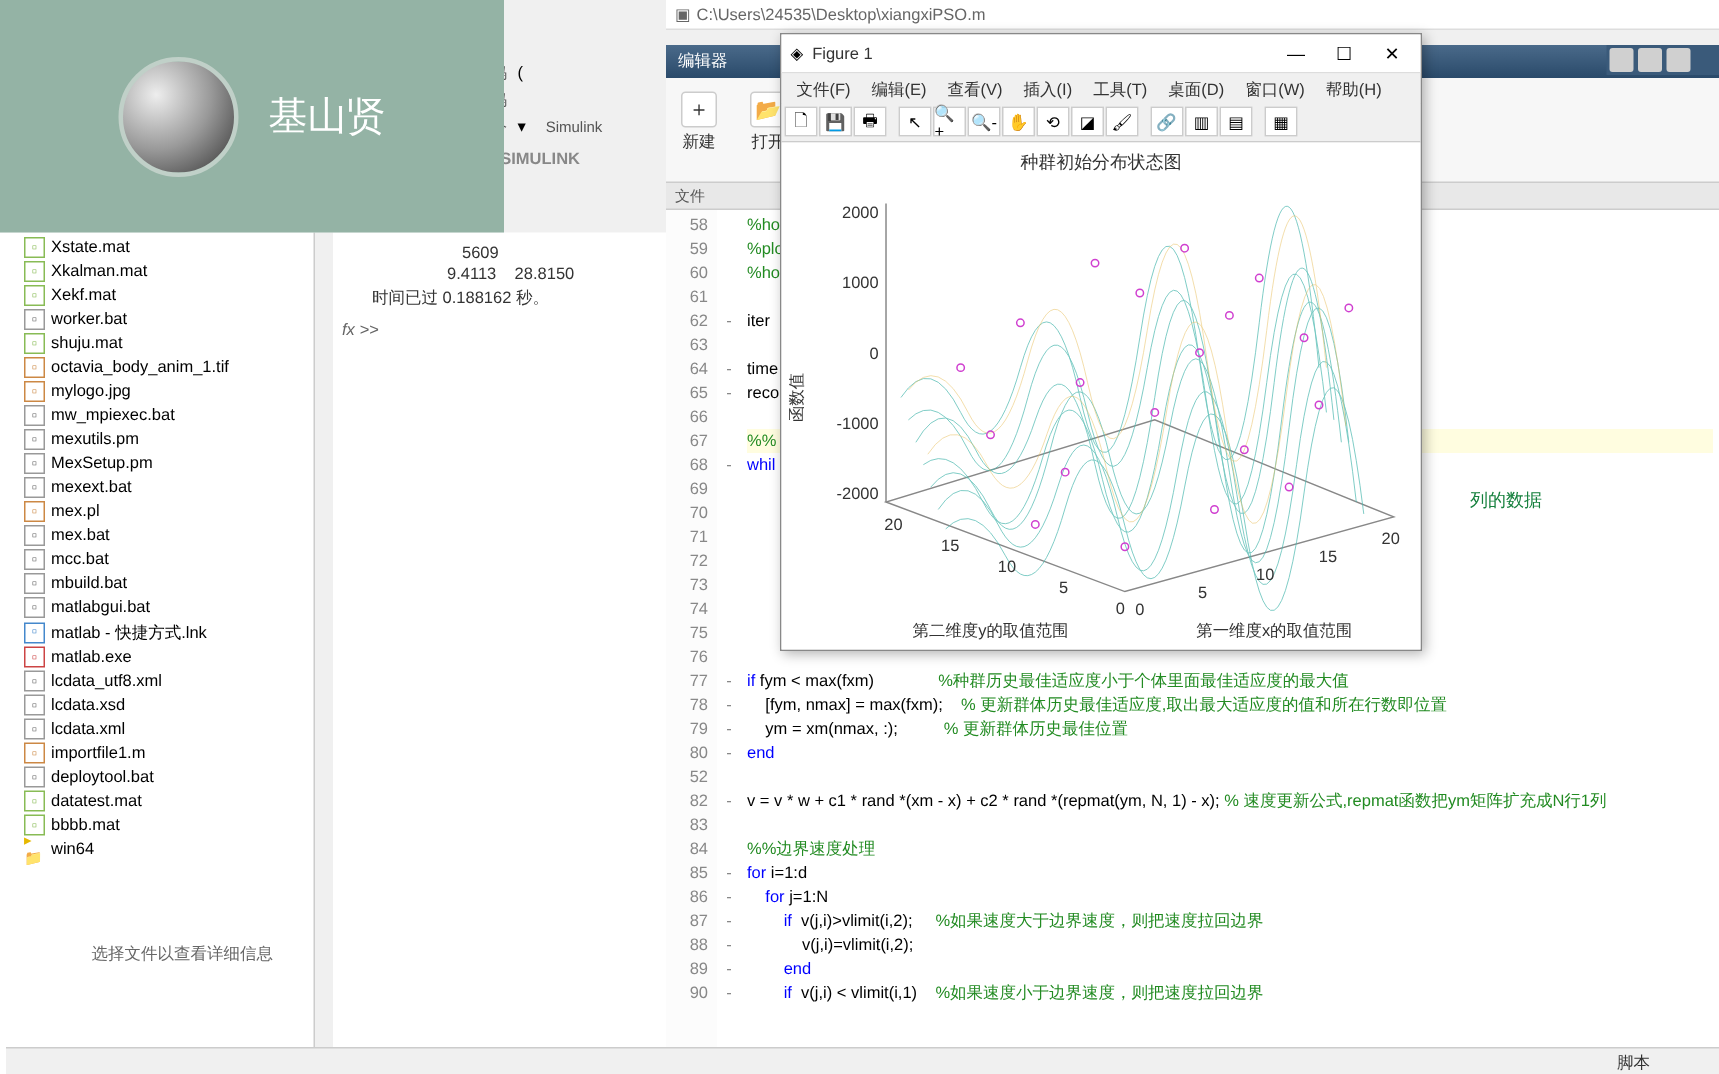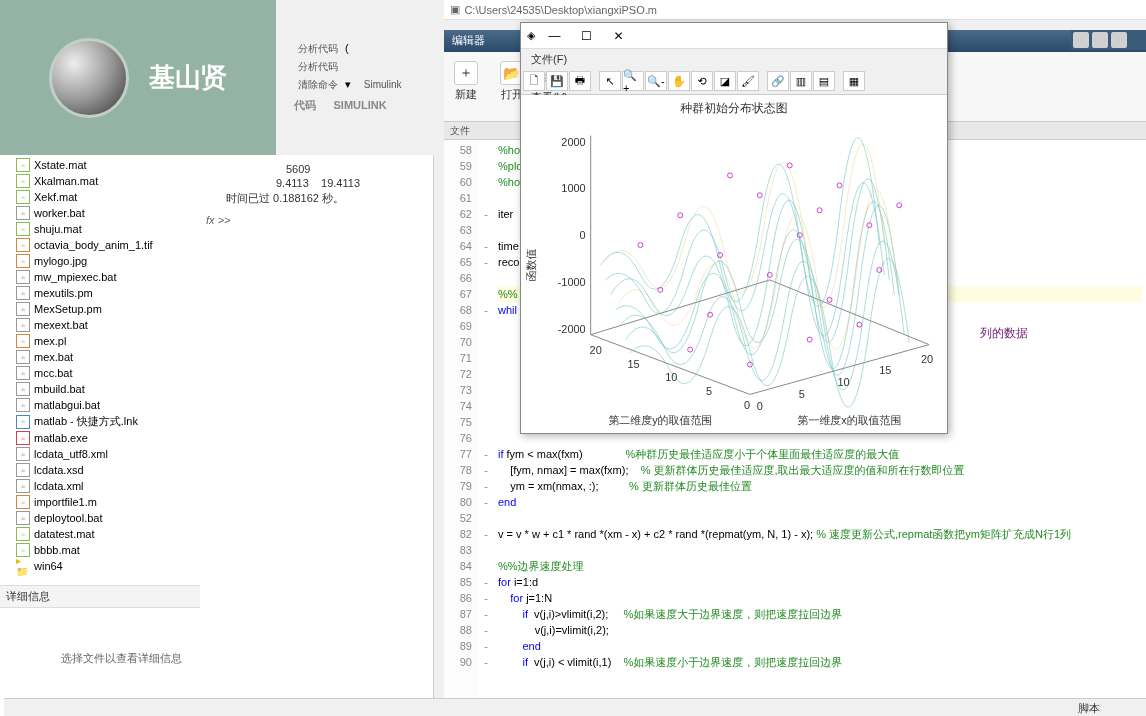--- a/index.html
+++ b/index.html
@@ -1,18 +1,18 @@
 <!DOCTYPE html>
 <html><head>
 <meta charset="utf-8">
 <style>
 * { margin: 0; padding: 0; box-sizing: border-box; font-family: "Microsoft YaHei", Arial, sans-serif; font-size: 11px; }
 body { width: 1146px; height: 716px; overflow: hidden; background: #f0f0f0; position: relative; }
 
-.watermark { position: absolute; left: 0; top: 0; width: 276px; height: 155px; background: #94b3a5; z-index: 100; display: flex; align-items: center; justify-content: center; gap: 20px; font-weight: bold; }
+.watermark { position: absolute; left: 0; top: 0; width: 336px; height: 155px; background: #94b3a5; z-index: 100; display: flex; align-items: center; justify-content: center; gap: 20px; }
 .avatar { width: 80px; height: 80px; border-radius: 50%; background: radial-gradient(circle at 30% 30%, #eee, #999, #333); border: 3px solid #c0d0c8; }
 .wm-text { color: #fff; font-size: 26px; font-family: "KaiTi", serif; }
 
 .toolbar-strip { position: absolute; left: 294px; top: 40px; width: 150px; height: 80px; }
 .tool-btn { display: inline-block; padding: 2px 4px; font-size: 10px; color: #555; }
 
 .left-panel { position: absolute; left: 0; top: 155px; width: 210px; height: 561px; background: #fff; border-right: 1px solid #ccc; }
 .file-tree { height: 430px; overflow: auto; padding: 2px; }
 .file-item { display: flex; align-items: center; gap: 4px; padding: 1px 4px 1px 14px; cursor: pointer; }
 .file-icon { width: 14px; height: 14px; display: inline-flex; align-items: center; justify-content: center; font-size: 10px; }
@@ -24,21 +24,21 @@
 .ic-pl { background: #fff; border: 1px solid #c84; color: #c84; }
 .ic-lnk { background: #fff; border: 1px solid #48c; color: #48c; }
 .ic-exe { background: #fff; border: 1px solid #c44; color: #c44; }
 .ic-xml { background: #fff; border: 1px solid #999; color: #666; }
 .ic-xsd { background: #fff; border: 1px solid #999; color: #666; }
 .ic-m { background: #fff; border: 1px solid #c84; color: #c84; }
 .ic-folder { color: #e6b800; }
 .section-hdr { padding: 3px 6px; background: #f4f4f4; border-top: 1px solid #ddd; border-bottom: 1px solid #ddd; color: #333; }
 .details-pane { height: 100px; display: flex; align-items: center; justify-content: center; color: #666; font-size: 11px; padding-left: 34px; }
 
-.mid-panel { position: absolute; left: 200px; top: 155px; width: 234px; height: 561px; background: #fff; border-right: 1px solid #ccc; padding: 6px; }
+.mid-panel { position: absolute; left: 222px; top: 155px; width: 234px; height: 561px; background: #fff; border-right: 1px solid #ccc; padding: 6px; }
 .midtxt { font-size: 11px; color: #333; margin: 2px 0; }
 .fx { font-style: italic; color: #666; margin-top: 8px; }
 
 .editor-area { position: absolute; left: 444px; top: 30px; width: 702px; height: 686px; background: #fff; }
 .ed-title { height: 22px; background: linear-gradient(#4a6a8a, #2a4a6a); color: #fff; padding: 3px 8px; font-size: 11px; }
 .ed-toolstrip { height: 70px; background: #f7f7f7; border-bottom: 1px solid #ccc; padding: 4px; display: flex; gap: 10px; }
 .ts-btn { width: 36px; height: 50px; display: flex; flex-direction: column; align-items: center; justify-content: center; font-size: 9px; color: #333; }
 .ts-icon { width: 24px; height: 24px; background: #fff; border: 1px solid #ccc; border-radius: 3px; margin-bottom: 2px; display: flex; align-items: center; justify-content: center; font-size: 14px; }
 .ed-tabbar { height: 18px; background: #e8e8e8; border-bottom: 1px solid #ccc; padding: 2px 6px; color: #555; font-size: 10px; }
 
@@ -53,35 +53,35 @@
 .c-key { color: #0000ff; }
 .c-sec { background: #fffde0; }
 
 .status-bar { position: absolute; left: 4px; bottom: 0; width: 1146px; height: 18px; background: #f0f0f0; border-top: 1px solid #ccc; display: flex; justify-content: flex-end; padding: 2px 50px; font-size: 10px; color: #333; }
 
 
 .fig-win { position: absolute; left: 520px; top: 22px; width: 428px; height: 412px; background: #f0f0f0; border: 1px solid #888; box-shadow: 2px 2px 8px rgba(0,0,0,0.3); z-index: 50; }
 .fig-title { height: 26px; background: #fff; border-bottom: 1px solid #ddd; display: flex; align-items: center; padding: 0 6px; gap: 6px; }
 .fig-title-txt { flex: 1; font-size: 11px; color: #333; }
 .win-btn { width: 26px; height: 18px; display: flex; align-items: center; justify-content: center; font-size: 12px; cursor: pointer; }
-.fig-menu { height: 20px; background: #f0f0f0; display: flex; gap: 2px; padding: 2px 4px; flex-direction: column; }
+.fig-menu { height: 20px; background: #f0f0f0; display: flex; gap: 2px; padding: 2px 4px; }
 .fig-menu-item { padding: 1px 6px; font-size: 11px; color: #333; cursor: pointer; }
 .fig-tb { height: 26px; background: #f0f0f0; border-bottom: 1px solid #ccc; display: flex; gap: 1px; padding: 2px; }
 .fig-tb-btn { width: 22px; height: 20px; border: 1px solid #ccc; background: #fff; display: flex; align-items: center; justify-content: center; font-size: 11px; cursor: pointer; }
 .fig-plot { position: relative; width: 100%; height: 338px; background: #fff; }
 .fig-plot svg { width: 100%; height: 100%; }
 .ax-label { font-size: 11px; fill: #333; }
 .plot-title { font-size: 12px; fill: #333; }
 
 
 .app-titlebar { position: absolute; left: 444px; top: 0; width: 702px; height: 20px; background: #fff; border-bottom: 1px solid #ddd; padding: 2px 6px; font-size: 10px; color: #666; display: flex; align-items: center; gap: 4px; }
 .top-ribbon { position: absolute; right: 0; top: 30px; width: 75px; height: 20px; background: #3a5a7a; display: flex; gap: 3px; padding: 2px; z-index: 10; }
 .rb-icon { width: 16px; height: 16px; background: #d0d0d0; border-radius: 2px; }
 
-.right-text { position: absolute; left: 980px; top: 325px; color: #701a75; font-family: Liberation Serif, serif; font-size: 12px; }
+.right-text { position: absolute; left: 980px; top: 325px; color: #15803d; font-family: Liberation Serif, serif; font-size: 12px; }
 </style>
 </head>
 <body>
 
 <div class="watermark">
   <div class="avatar"></div>
   <div class="wm-text">基山贤</div>
 </div>
 
 <div class="app-titlebar">
@@ -206,29 +206,28 @@
       </div>
       <div class="file-item">
         <span class="file-icon ic-mat">▫</span>
         <span>bbbb.mat</span>
       </div>
       <div class="file-item">
         <span class="file-icon ic-folder">▸📁</span>
         <span>win64</span>
       </div>
     </div>
-  <div class="section-hdr">详细信息</div>
   <div class="details-pane">选择文件以查看详细信息</div>
 </div>
 
 <div class="mid-panel">
   <div class="midtxt" style="padding-left:80px">5609</div>
   <div class="midtxt" style="padding-left:70px">
     <span>9.4113</span>&nbsp;&nbsp;&nbsp;
-    <span>19.4113</span>
+    <span>28.8150</span>
   </div>
   <div class="midtxt" style="padding-left:20px">时间已过 0.188162 秒。</div>
   <div class="fx">
     <span>fx</span>
     <span>&gt;&gt;</span>
   </div>
 </div>
 
 <div class="editor-area">
   <div class="ed-title">编辑器</div>
@@ -320,20 +319,21 @@
       </div>
     <div class="code" id="code"><div class="c-com">%hol</div><div class="c-com">%plo</div><div class="c-com">%hol</div><div class=""></div><div class="">iter</div><div class=""></div><div class="">time</div><div class="">reco</div><div class=""></div><div class="c-com c-sec">%% 主</div><div class="c-key">whil</div><div class=""></div><div class=""></div><div class=""></div><div class=""></div><div class=""></div><div class=""></div><div class=""></div><div class=""></div><div><span class="c-key">if</span> fym &lt; max(fxm)              <span class="c-com">%种群历史最佳适应度小于个体里面最佳适应度的最大值</span></div><div>    [fym, nmax] = max(fxm);    <span class="c-com">% 更新群体历史最佳适应度,取出最大适应度的值和所在行数即位置</span></div><div>    ym = xm(nmax, :);          <span class="c-com">% 更新群体历史最佳位置</span></div><div><span class="c-key">end</span></div><div></div><div>v = v * w + c1 * rand *(xm - x) + c2 * rand *(repmat(ym, N, 1) - x); <span class="c-com">% 速度更新公式,repmat函数把ym矩阵扩充成N行1列</span></div><div></div><div><span class="c-com">%%边界速度处理</span></div><div><span class="c-key">for</span> i=1:d</div><div>    <span class="c-key">for</span> j=1:N</div><div>        <span class="c-key">if</span>  v(j,i)&gt;vlimit(i,2);     <span class="c-com">%如果速度大于边界速度，则把速度拉回边界</span></div><div>            v(j,i)=vlimit(i,2);</div><div>        <span class="c-key">end</span></div><div>        <span class="c-key">if</span>  v(j,i) &lt; vlimit(i,1)    <span class="c-com">%如果速度小于边界速度，则把速度拉回边界</span></div></div>
   </div>
 </div>
 
 <div class="right-text">列的数据</div>
 
 <div class="fig-win">
   <div class="fig-title">
     <span>◈</span>
+    <span class="fig-title-txt">Figure 1</span>
     <span class="win-btn">—</span>
     <span class="win-btn">☐</span>
     <span class="win-btn">✕</span>
   </div>
   <div class="fig-menu" id="fig-menu">
       <span class="fig-menu-item">文件(F)</span>
       <span class="fig-menu-item">编辑(E)</span>
       <span class="fig-menu-item">查看(V)</span>
       <span class="fig-menu-item">插入(I)</span>
       <span class="fig-menu-item">工具(T)</span>

